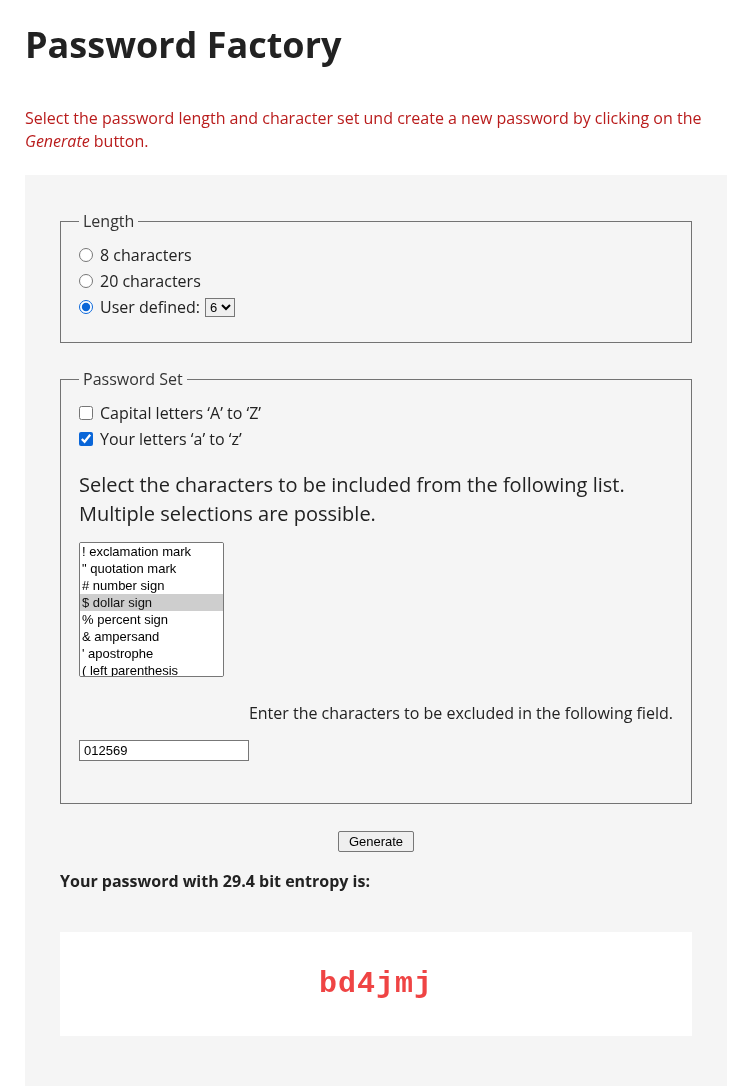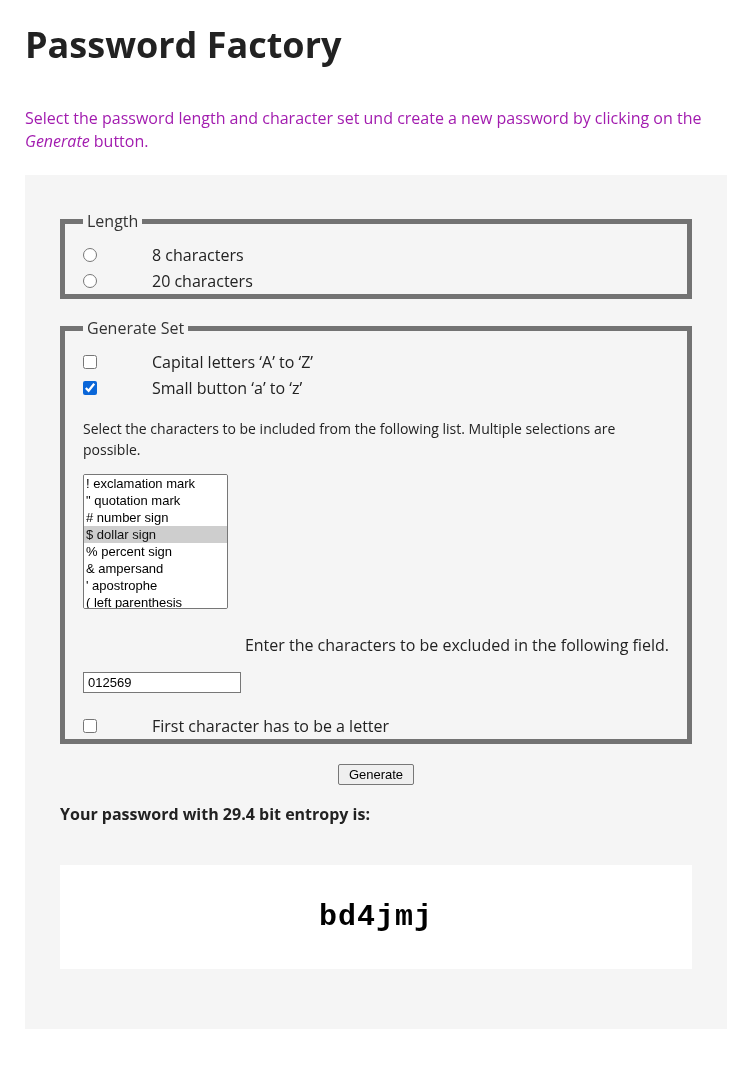--- a/index.html
+++ b/index.html
@@ -19,65 +19,64 @@
     h1 {
       font-size: 36px;
       font-weight: 700;
       margin: 20px 0 38px 0;
       color: #222;
     }
     .intro {
       font-size: 16px;
       line-height: 1.45;
       margin-bottom: 22px;
-      color: #a21caf;
+      color: #b91c1c;
     }
     .intro em {
       font-style: italic;
     }
     .panel {
       background: #f5f5f5;
       padding: 35px;
     }
     fieldset {
-      border: 5px solid #737373;
-      padding: 10px 18px 0 18px;
-      margin: 0 0 18px 0;
+      border: 1px solid #737373;
+      padding: 10px 18px 22px 18px;
+      margin: 0 0 25px 0;
       background: #f5f5f5;
     }
     legend {
       font-size: 16px;
       padding: 0 4px;
       color: #333;
     }
     .option-row {
       display: flex;
       align-items: center;
       padding: 2px 0;
       font-size: 16px;
-      gap: 48px;
     }
     .option-row input[type="radio"],
     .option-row input[type="checkbox"] {
       margin: 0 7px 0 0;
       width: 14px;
       height: 14px;
       accent-color: #0a66d8;
     }
     .option-row label {
       cursor: default;
     }
     .option-row select {
       margin-left: 5px;
       font-size: 13px;
       border: 1px solid #777;
       background: #efefef;
     }
     .char-help {
-      font-size: 14px;
+      font-size: 20px;
       line-height: 1.45;
       margin: 18px 0 14px 0;
     }
     .char-list {
       width: 145px;
       height: 135px;
       font-family: Arial, sans-serif;
       font-size: 13px;
       border: 1px solid #777;
       background: #fff;
@@ -87,21 +86,21 @@
     }
     .exclude-section {
       margin-top: 25px;
     }
     .exclude-help {
       font-size: 16px;
       margin: 12px 0 14px 0;
       text-align: right;
     }
     .exclude-input {
-      width: 158px;
+      width: 170px;
       font-size: 13px;
       padding: 2px 4px;
       border: 1px solid #777;
       font-family: Arial, sans-serif;
       margin-bottom: 20px;
     }
     .button-row {
       text-align: center;
       margin: 0 0 18px 0;
     }
@@ -123,21 +122,21 @@
     .result-box {
       background: #fff;
       padding: 35px 20px;
       text-align: center;
       margin-bottom: 25px;
     }
     .result-password {
       font-family: "Courier New", Courier, monospace;
       font-size: 30px;
       font-weight: bold;
-      color: #000000;
+      color: #ef4444;
       letter-spacing: 1px;
     }
   </style>
 </head>
 <body>
 
 <div class="container">
   <h1>Password Factory</h1>
 
   <p class="intro">
@@ -150,56 +149,59 @@
       <legend>Length</legend>
 
       <div class="option-row">
         <input type="radio" name="len" style="">
         <label>8 characters</label>
       </div>
       <div class="option-row">
         <input type="radio" name="len" style="">
         <label>20 characters</label>
       </div>
+      <div class="option-row">
+        <input type="radio" name="len" checked="" style="">
+        <label>User defined: </label>
+        <select>
+          <option>6</option>
+        </select>
+      </div>
     </fieldset>
 
     <fieldset>
-      <legend>Generate Set</legend>
+      <legend>Password Set</legend>
 
       <div class="option-row">
         <input type="checkbox" style="">
         <label>Capital letters ‘A’ to ‘Z’</label>
       </div>
       <div class="option-row">
         <input type="checkbox" checked="" style="">
-        <label>Small button ‘a’ to ‘z’</label>
+        <label>Your letters ‘a’ to ‘z’</label>
       </div>
 
       <p class="char-help">Select the characters to be included from the following list. Multiple selections are possible.</p>
 
       <select multiple="" size="7" class="char-list" id="char-list">
           <option>! exclamation mark</option>
           <option>" quotation mark</option>
           <option># number sign</option>
           <option selected="">$ dollar sign</option>
           <option>% percent sign</option>
           <option>&amp; ampersand</option>
           <option>' apostrophe</option>
           <option>( left parenthesis</option>
         </select>
 
       <div class="exclude-section">
         <p class="exclude-help">Enter the characters to be excluded in the following field.</p>
         <input type="text" class="exclude-input" value="012569" style="">
       </div>
 
-      <div class="option-row">
-        <input type="checkbox" style="">
-        <label>First character has to be a letter</label>
-      </div>
     </fieldset>
 
     <div class="button-row">
       <button>Generate</button>
     </div>
 
     <p class="result-label">Your password with 29.4 bit entropy is:</p>
 
     <div class="result-box">
       <span class="result-password">bd4jmj</span>

